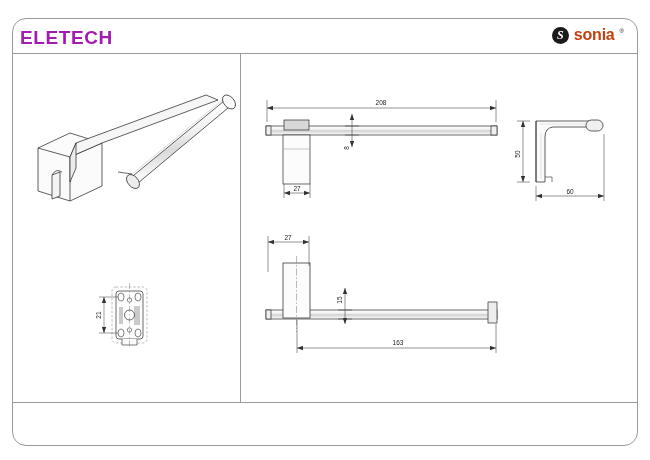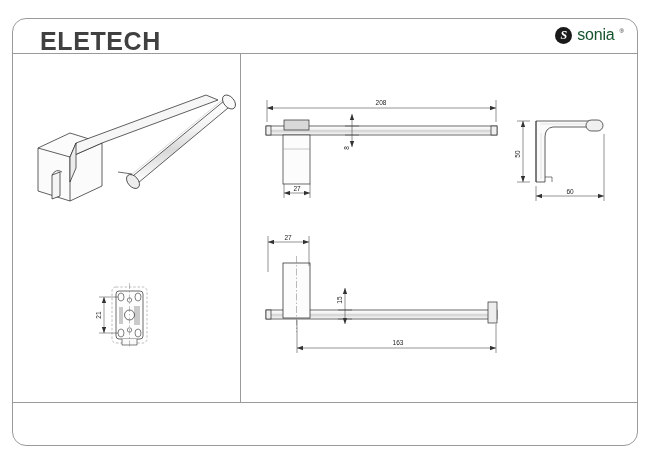--- a/index.html
+++ b/index.html
@@ -9,31 +9,31 @@
   #sheet{position:relative;width:650px;height:460px;background:#ffffff;}
 
   
   .frame{position:absolute;left:12px;top:18px;width:626px;height:428px;
          border:1px solid #9a9a9a;border-radius:14px;box-sizing:border-box;
          background:#fff;}
 
   
   .titlebar{position:absolute;left:12px;top:18px;width:626px;height:36px;
             border-bottom:1px solid #9a9a9a;box-sizing:border-box;}
-  .brand{position:absolute;left:40px;top:27px;font-size:25px;font-weight:bold;
-         letter-spacing:.6px;color:#404040;}
+  .brand{position:absolute;left:20px;top:27px;font-size:19px;font-weight:bold;
+         letter-spacing:.6px;color:#a21caf;}
 
   
   .logo{position:absolute;right:26px;top:26px;display:flex;align-items:center;gap:5px;}
   .logo-mark{width:17px;height:17px;border-radius:50%;background:#1a1a1a;
              position:relative;display:block;}
   .logo-mark::after{content:"S";position:absolute;left:0;top:0;width:17px;height:17px;
              color:#fff;font-size:12px;font-weight:bold;line-height:17px;text-align:center;
              font-family:"Liberation Serif", serif;font-style:italic;}
-  .logo-text{font-size:16px;font-weight:normal;color:#14532d;letter-spacing:-0.2px;}
+  .logo-text{font-size:16px;font-weight:bold;color:#c2410c;letter-spacing:-0.2px;}
   .logo-tm{font-size:6px;color:#1a1a1a;align-self:flex-start;margin-top:2px;}
 
   
   .vdiv{position:absolute;left:240px;top:54px;width:0;height:348px;
         border-left:1px solid #9a9a9a;}
   .hdiv{position:absolute;left:12px;top:402px;width:626px;height:0;
         border-top:1px solid #9a9a9a;}
 
   
   svg.draw{position:absolute;left:0;top:0;width:650px;height:460px;

